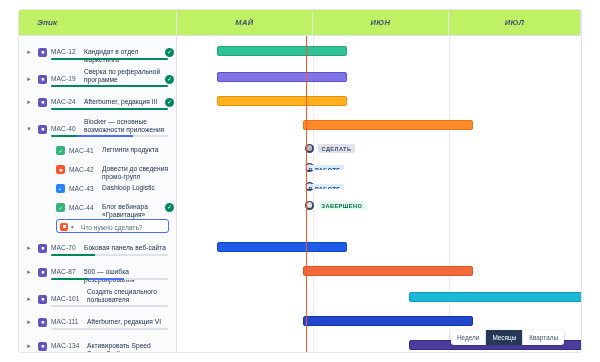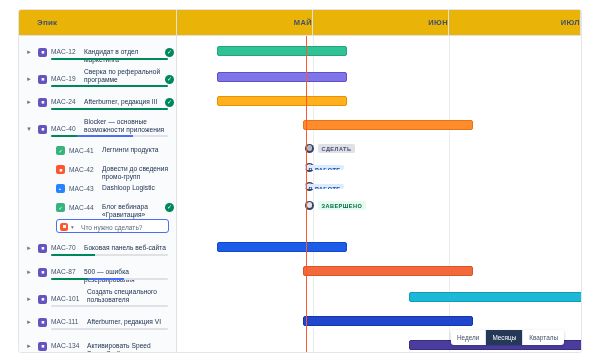--- a/index.html
+++ b/index.html
@@ -16,38 +16,39 @@
     background:#fff;
     border:1px solid #e3e5e9;
     border-radius:3px;
     overflow:hidden;
     box-sizing:border-box;
   }
 
   
   .hdr{
     position:absolute;left:0;top:0;height:26px;width:100%;
-    background:#eab308;
+    background:#bef264;
     border-bottom:1px solid #dfe1e6;
     box-sizing:border-box;
+    font-style:italic;
   }
   .hdr-epic{
     position:absolute;left:0;top:0;width:158px;height:100%;
     border-right:1px solid #dfe1e6;
     box-sizing:border-box;
     display:flex;align-items:center;
   }
   .hdr-epic span{
     font-size:8px;font-weight:bold;color:#42526e;padding-left:18px;letter-spacing:.2px;
   }
   .hdr-month{
     position:absolute;top:0;height:100%;
     border-right:1px solid #dfe1e6;
     box-sizing:border-box;
-    display:flex;align-items:center;justify-content:flex-end;
+    display:flex;align-items:center;justify-content:center;
   }
   .hdr-month span{
     font-size:7.5px;font-weight:bold;color:#42526e;letter-spacing:.4px;
   }
 
   
   .left{
     position:absolute;left:0;top:26px;width:158px;bottom:0;
     background:#fafbfc;
     border-right:1px solid #dfe1e6;

